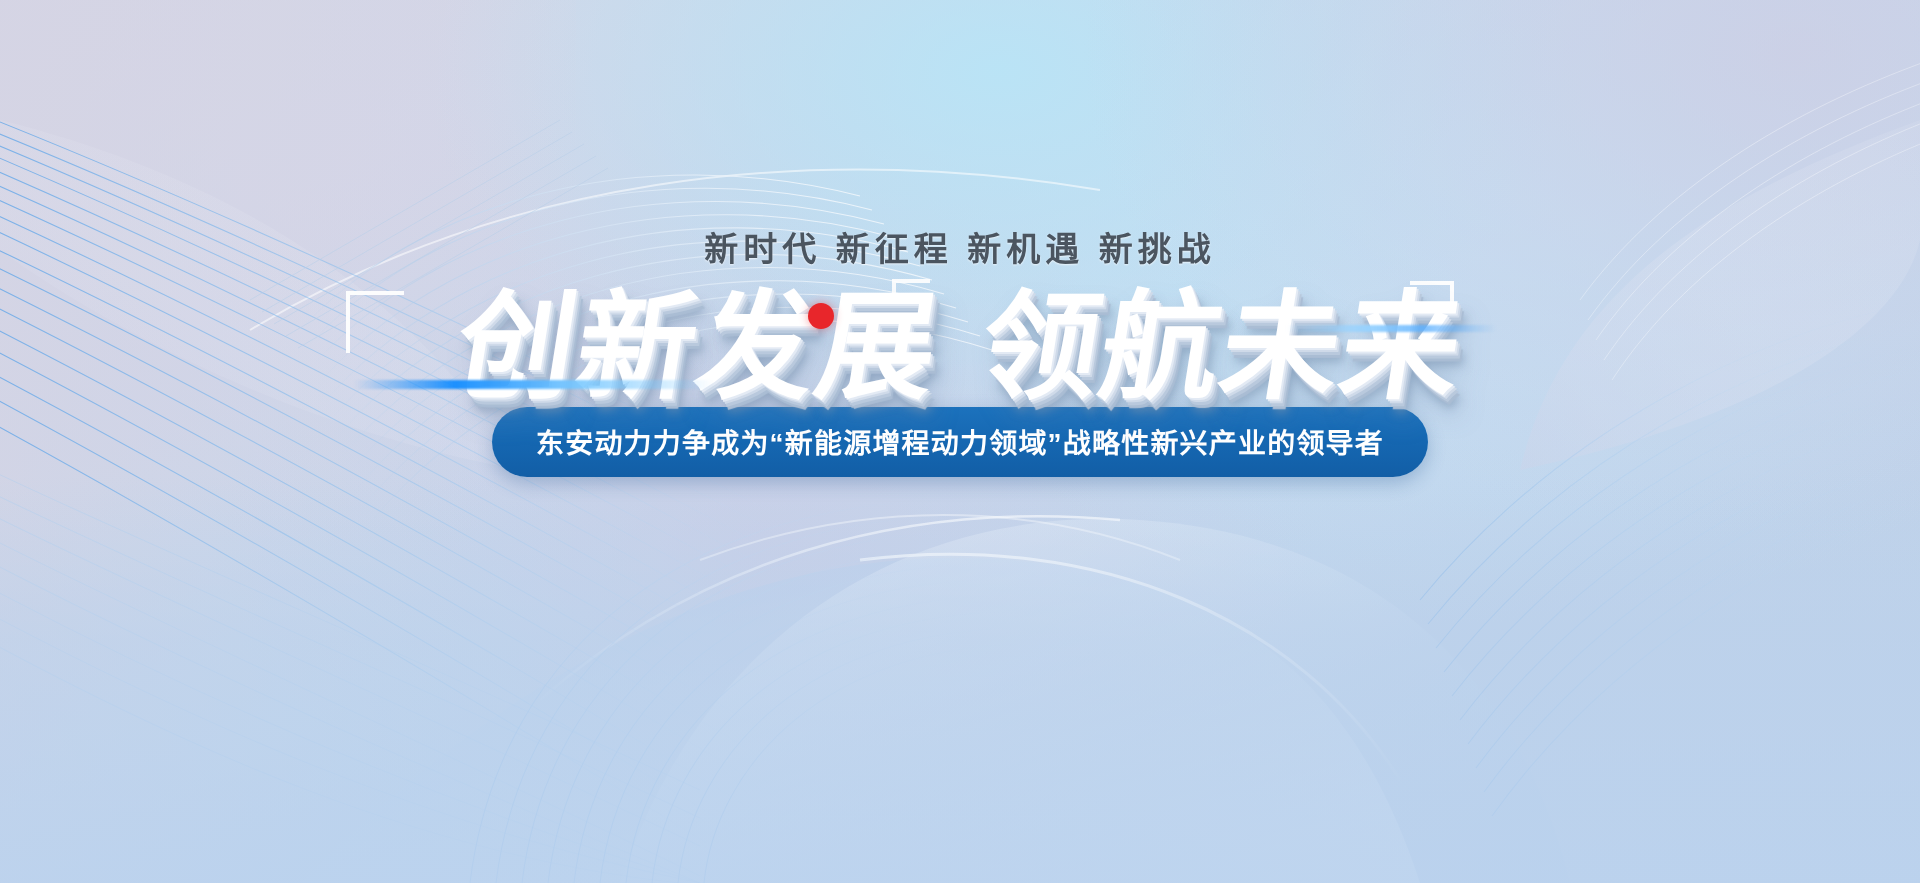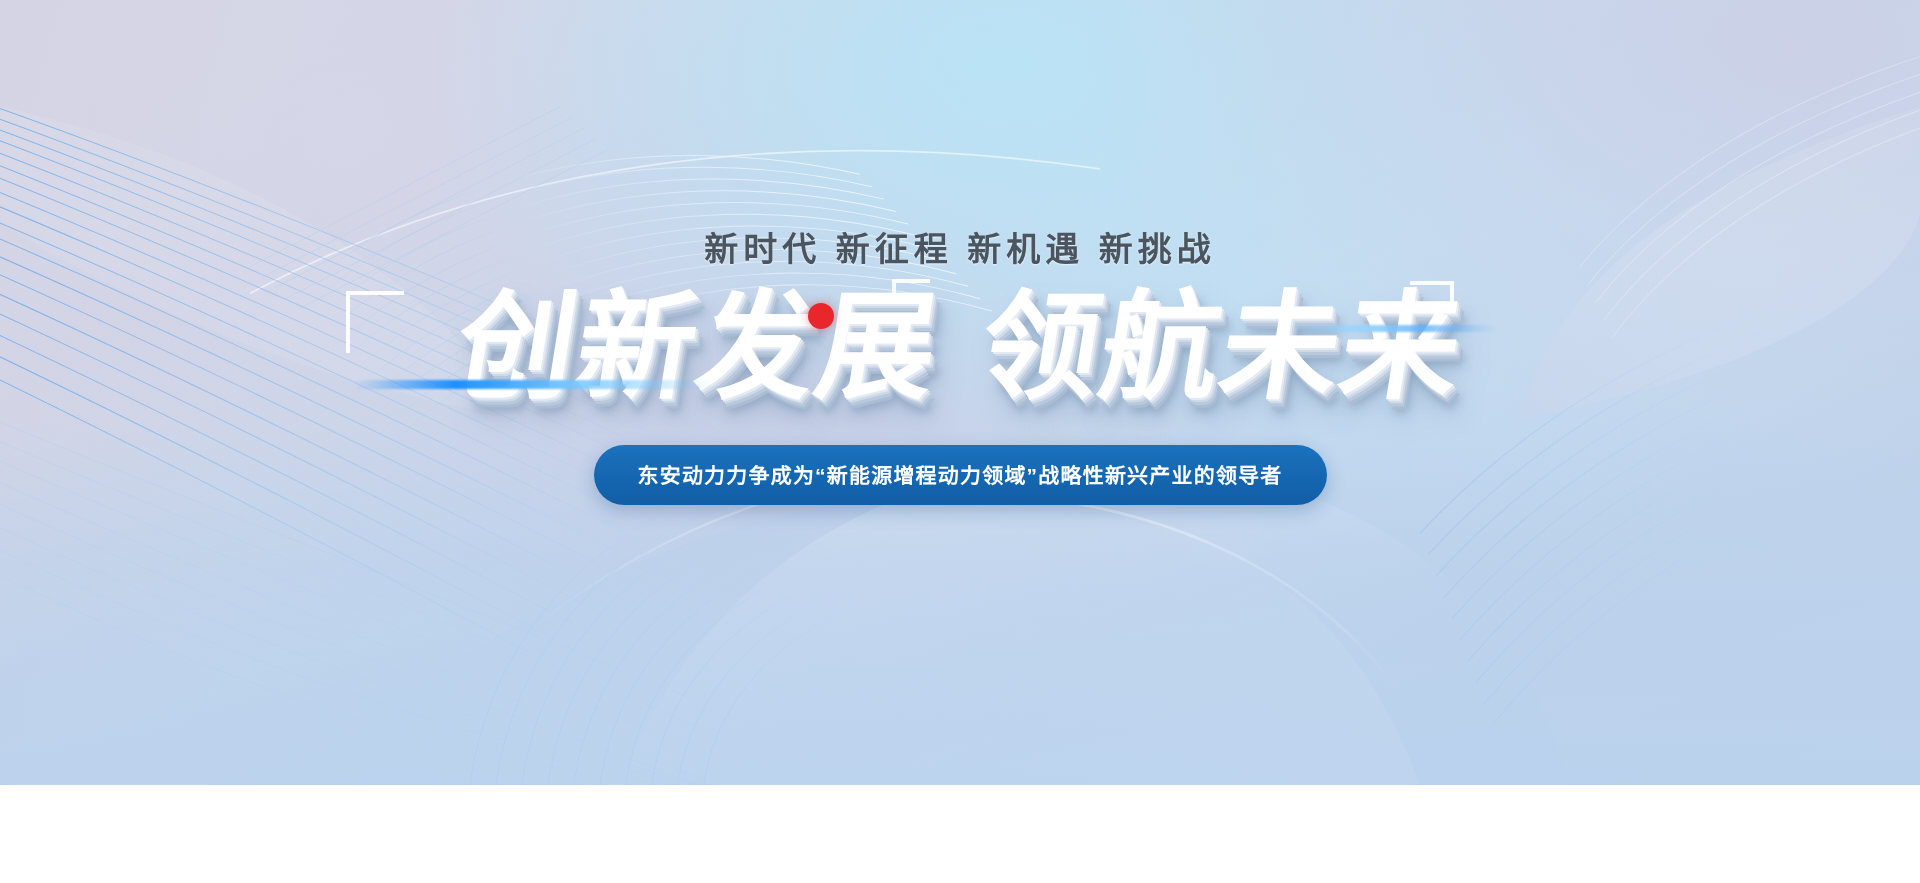--- a/index.html
+++ b/index.html
@@ -4,21 +4,21 @@
 <title>Banner</title>
 <style>
   html, body {
     margin: 0;
     padding: 0;
     background: #ffffff;
   }
   .stage {
     position: relative;
     width: 1920px;
-    height: 785px;
+    height: 883px;
     overflow: hidden;
     font-family: "Liberation Sans", "DejaVu Sans", sans-serif;
     background: #cfd6e6;
   }
 
   
   .bg-base {
     position: absolute;
     inset: 0;
     background:
@@ -157,26 +157,25 @@
     position: absolute;
     right: 44px;
     top: 38px;
     width: 210px;
     height: 7px;
     background: linear-gradient(90deg, rgba(255,255,255,0) 0%, rgba(150,210,255,0.95) 40%, rgba(90,175,255,0.8) 65%, rgba(255,255,255,0) 100%);
     filter: blur(1px);
   }
 
   .pill {
-    margin-top: 38px;
     background: linear-gradient(180deg, #1c72bd 0%, #1566b0 55%, #125ea6 100%);
     color: #ffffff;
     border-radius: 999px;
     padding: 14px 44px 16px;
-    font-size: 21px;
+    font-size: 28px;
     font-weight: 700;
     letter-spacing: 1.2px;
     white-space: nowrap;
     box-shadow: 0 6px 18px rgba(30,80,140,0.28);
   }
 </style>
 </head>
 <body>
 
 <div class="stage">

